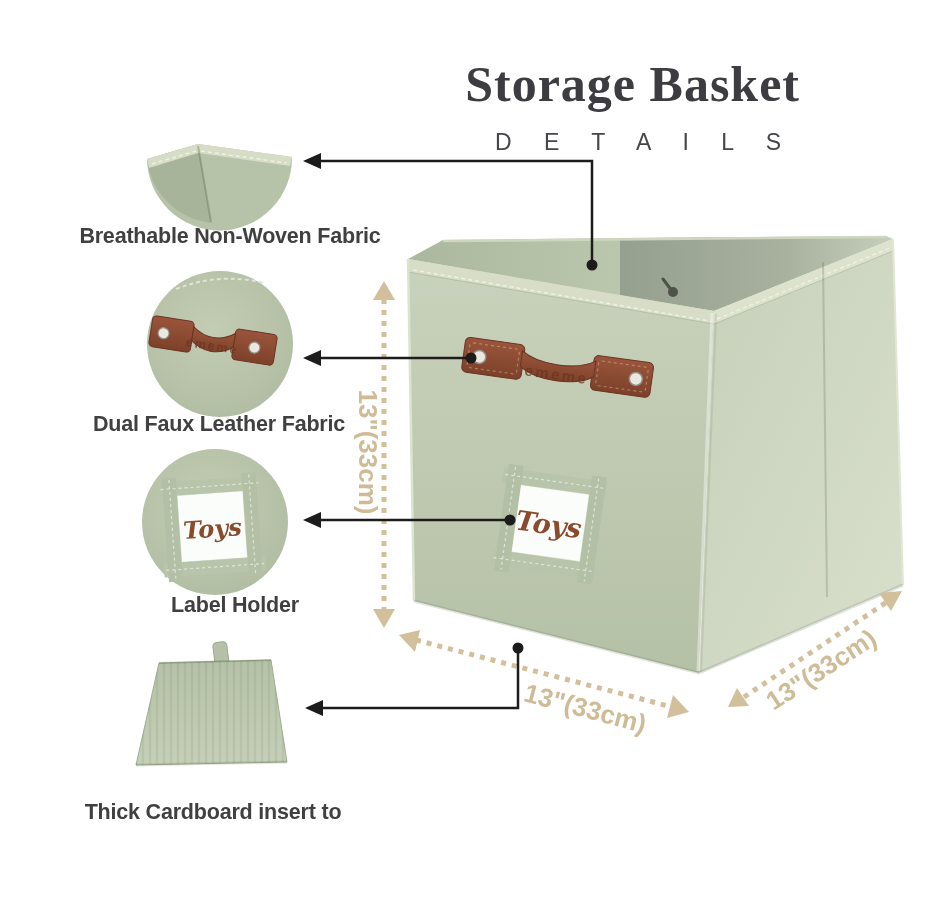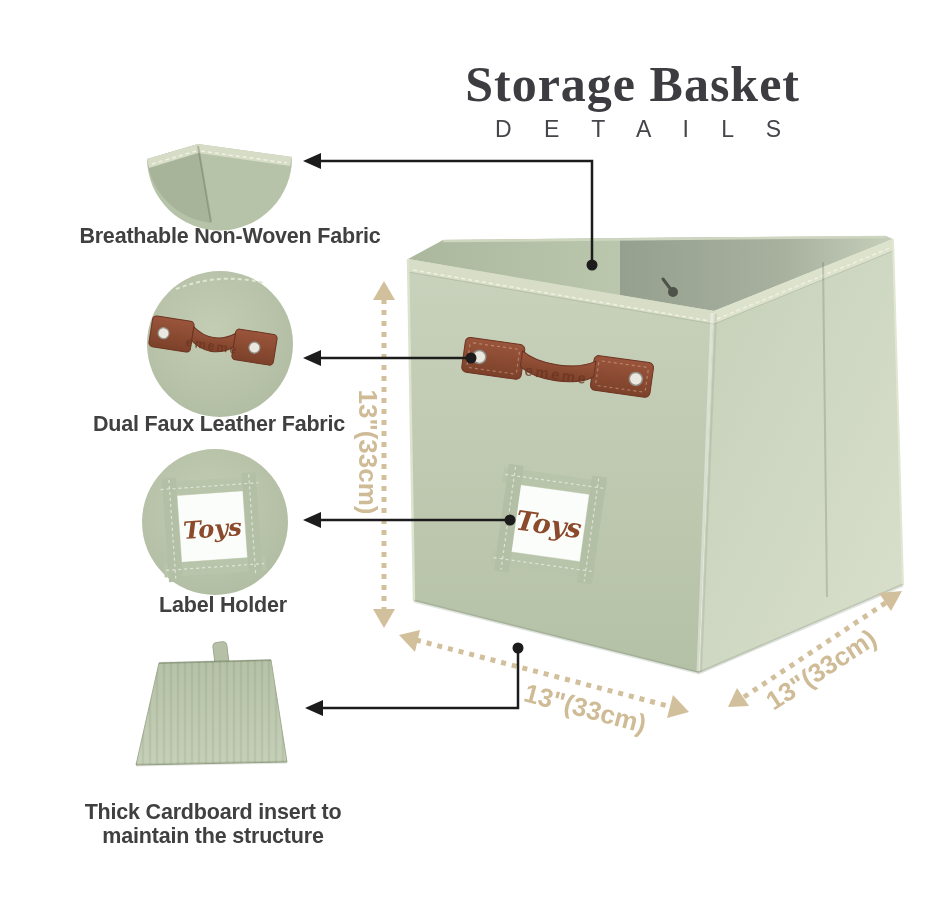--- a/index.html
+++ b/index.html
@@ -2,46 +2,45 @@
 <html><head>
 <meta charset="utf-8">
 <style>
   html,body{margin:0;padding:0;background:#fff;}
   .canvas{position:relative;width:950px;height:903px;background:#ffffff;overflow:hidden;
           font-family:"Liberation Sans",sans-serif;}
   .scene{position:absolute;left:0;top:0;}
   .title{position:absolute;top:58px;left:370px;width:430px;text-align:right;
          font-family:"Liberation Serif",serif;font-weight:600;font-size:50px;line-height:1.05;
          color:#3c3c41;letter-spacing:1px;}
-  .subtitle{position:absolute;top:116px;left:370px;width:424px;text-align:right;
+  .subtitle{position:absolute;top:129px;left:370px;width:424px;text-align:right;
             font-size:23px;font-weight:400;letter-spacing:13px;color:#45454a;}
   .callout-label{position:absolute;text-align:center;font-weight:700;font-size:21.5px;
                  color:#404040;letter-spacing:-0.2px;line-height:1.1;}
   .lbl1{top:225px;left:75px;width:310px;}
   .lbl2{top:413px;left:64px;width:310px;}
-  .lbl3{top:594px;left:68px;width:310px;}
+  .lbl3{top:594px;left:80px;width:310px;}
   .lbl4{top:801px;left:58px;width:310px;}
   .dim-text{font-family:"Liberation Sans",sans-serif;font-weight:700;font-size:26px;fill:#cfbc97;}
   .toys-text{font-family:"DejaVu Serif",serif;font-style:italic;font-weight:700;fill:#8a4a2b;}
   .emboss{font-family:"Liberation Sans",sans-serif;font-weight:700;fill:#6b3420;opacity:.75;}
 </style>
 </head>
 <body>
 
 <div class="canvas">
 
   <div class="title">Storage Basket</div>
   <div class="subtitle">D E T A I L S</div>
 
   <div class="callout-label lbl1">Breathable Non-Woven Fabric</div>
   <div class="callout-label lbl2">Dual Faux Leather Fabric</div>
   <div class="callout-label lbl3">Label Holder</div>
   <div class="callout-label lbl4">
     <div>Thick Cardboard insert to</div>
-    <div>maintain the structure</div>
   </div>
 
   <svg class="scene" width="950" height="903" viewBox="0 0 950 903">
     <defs>
       <linearGradient id="gFront" x1="0" y1="0" x2="0" y2="1">
         <stop offset="0" stop-color="#c9d2bc"></stop>
           <stop offset="1" stop-color="#b5c1a6"></stop>
       </linearGradient>
       <linearGradient id="gRight" x1="0" y1="0" x2="1" y2="1">
         <stop offset="0" stop-color="#c5d0b9"></stop>

